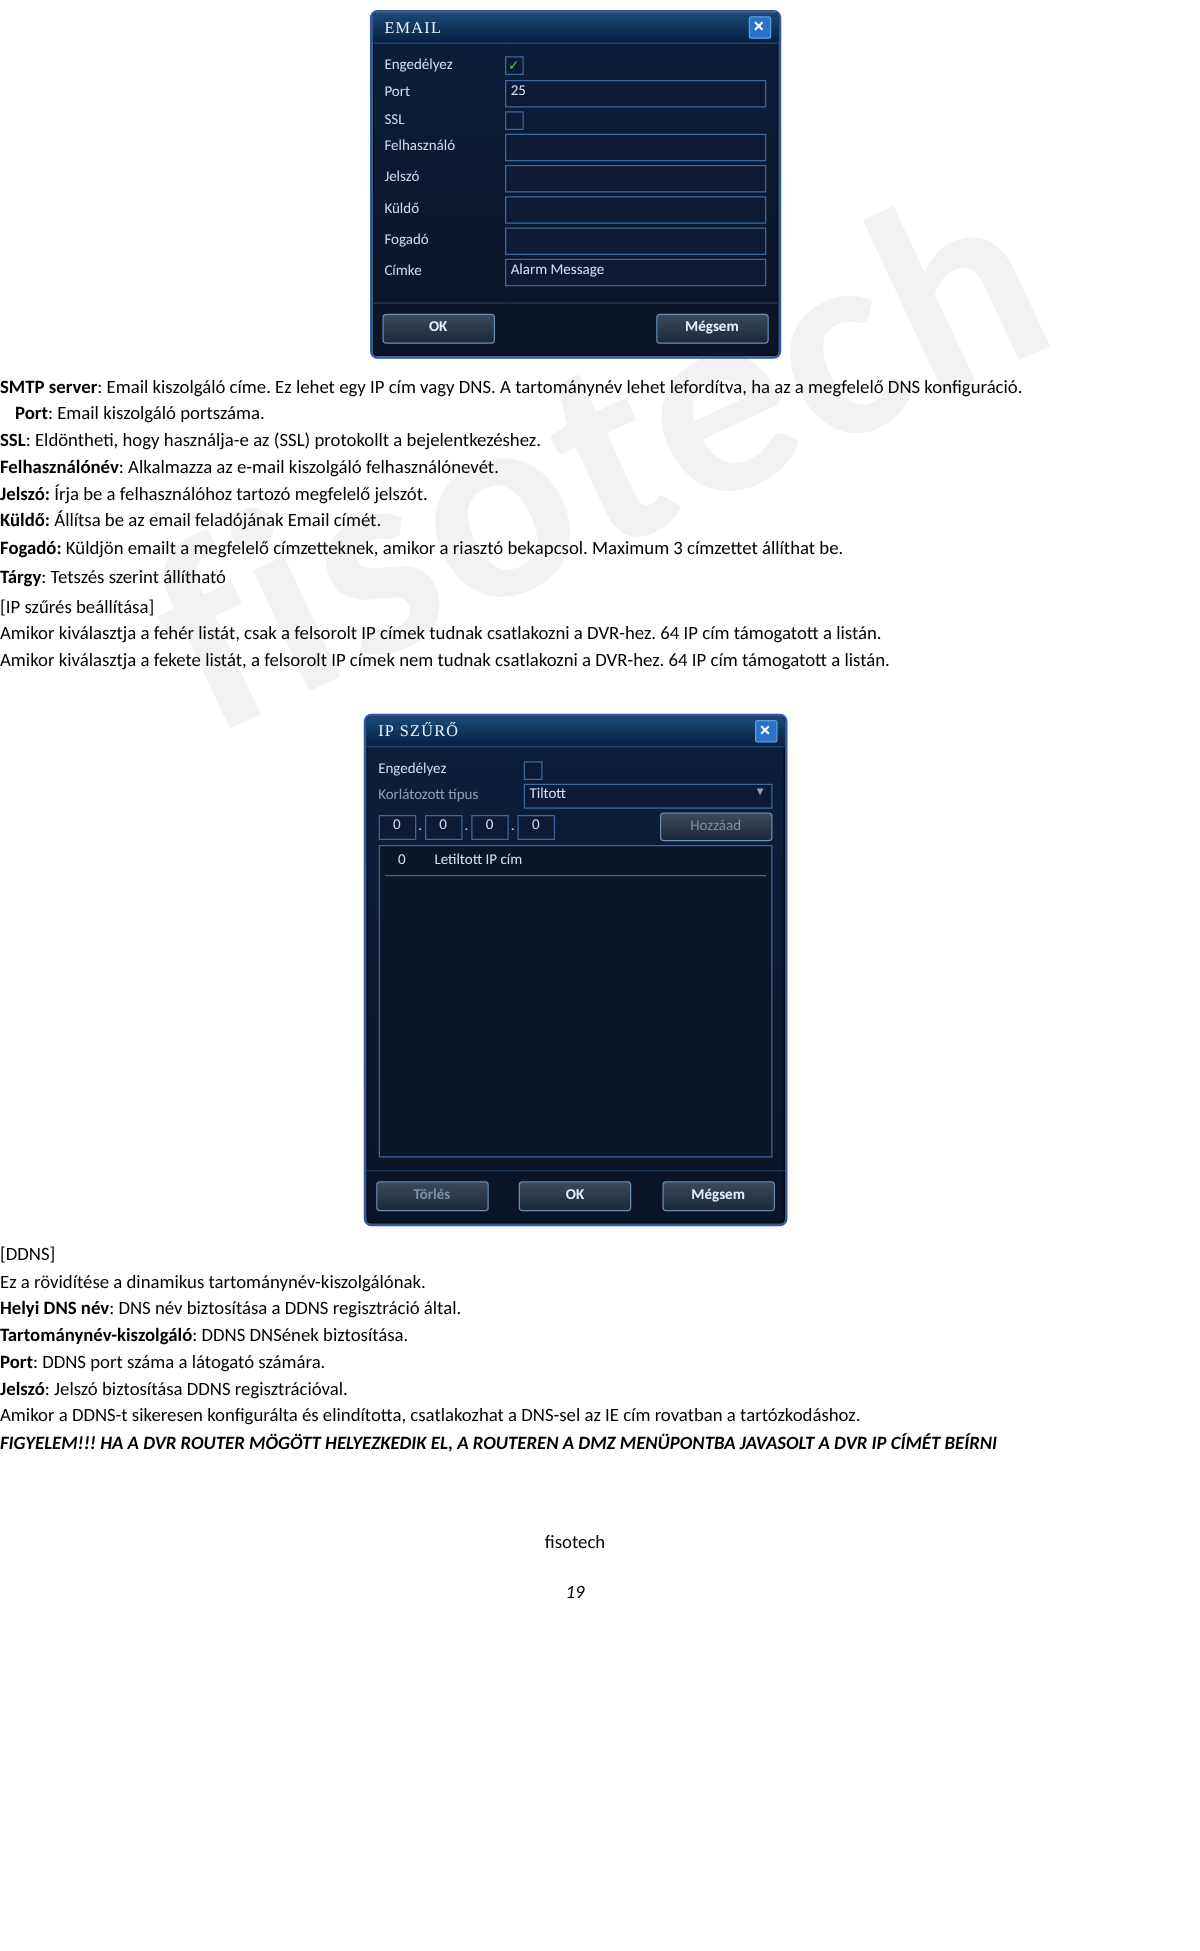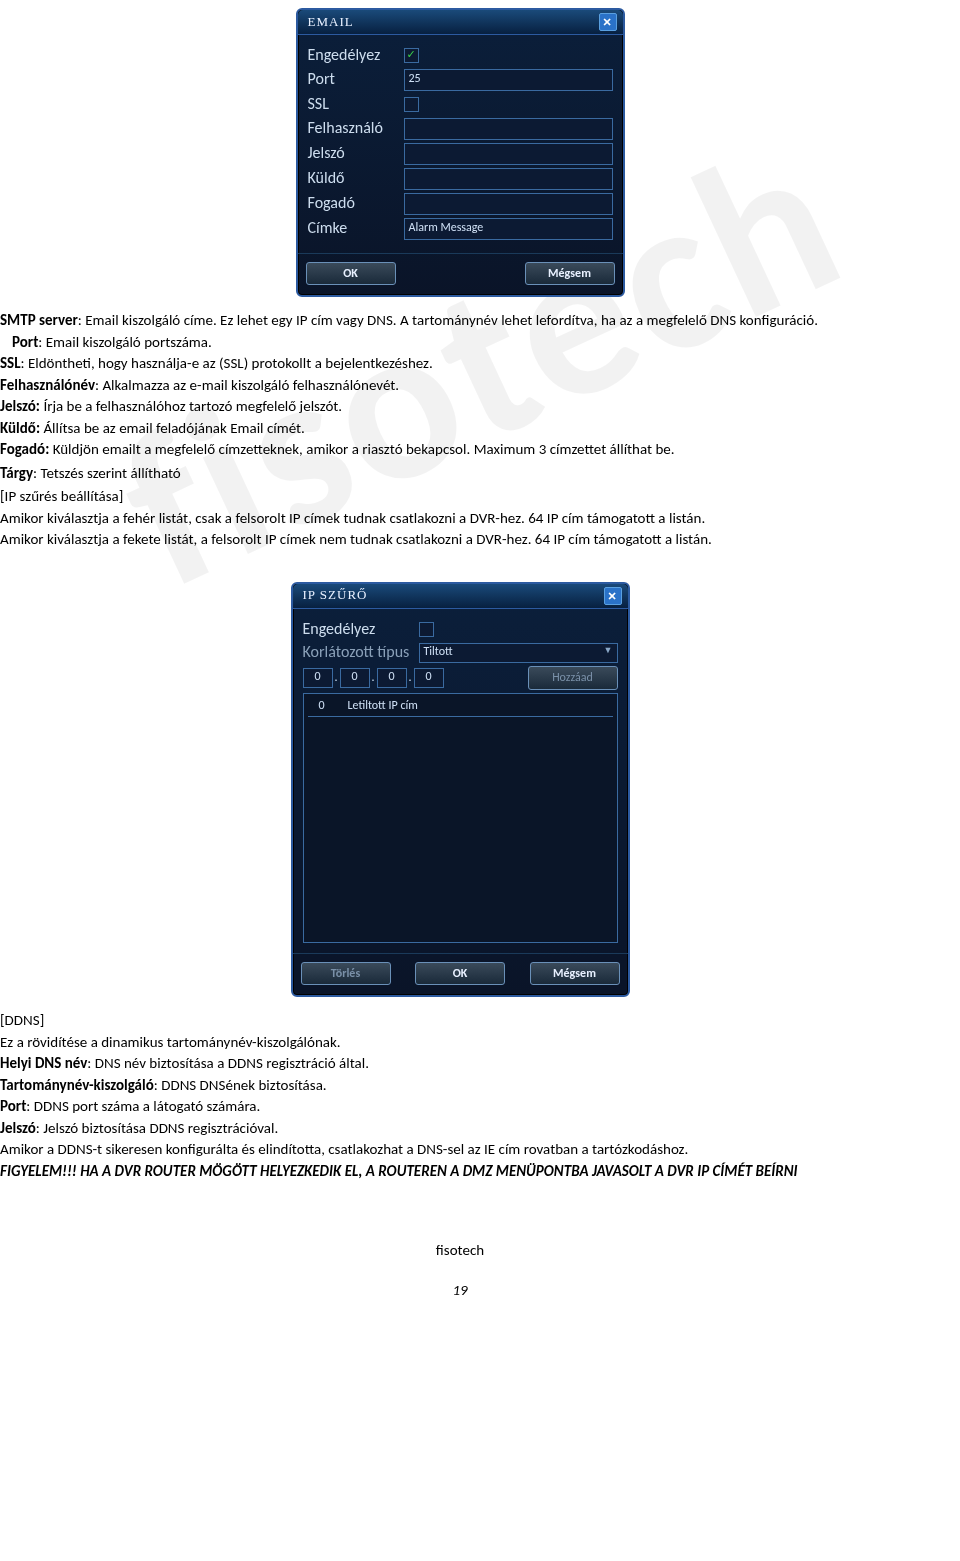--- a/index.html
+++ b/index.html
@@ -85,21 +85,21 @@
   }
   .row {
     display: flex;
     align-items: center;
     margin-bottom: 3px;
     gap: 6px;
   }
   .lbl {
     width: 90px;
     color:#cdddee;
-    font-size: 16px;
+    font-size: 12px;
   }
   .fld {
     flex:1;
     height:18px;
     border:1px solid #3a6aa0;
     background:#0c1a33;
     padding:1px 4px;
     color:#cfe0f5;
     font-size: 12px;
   }

